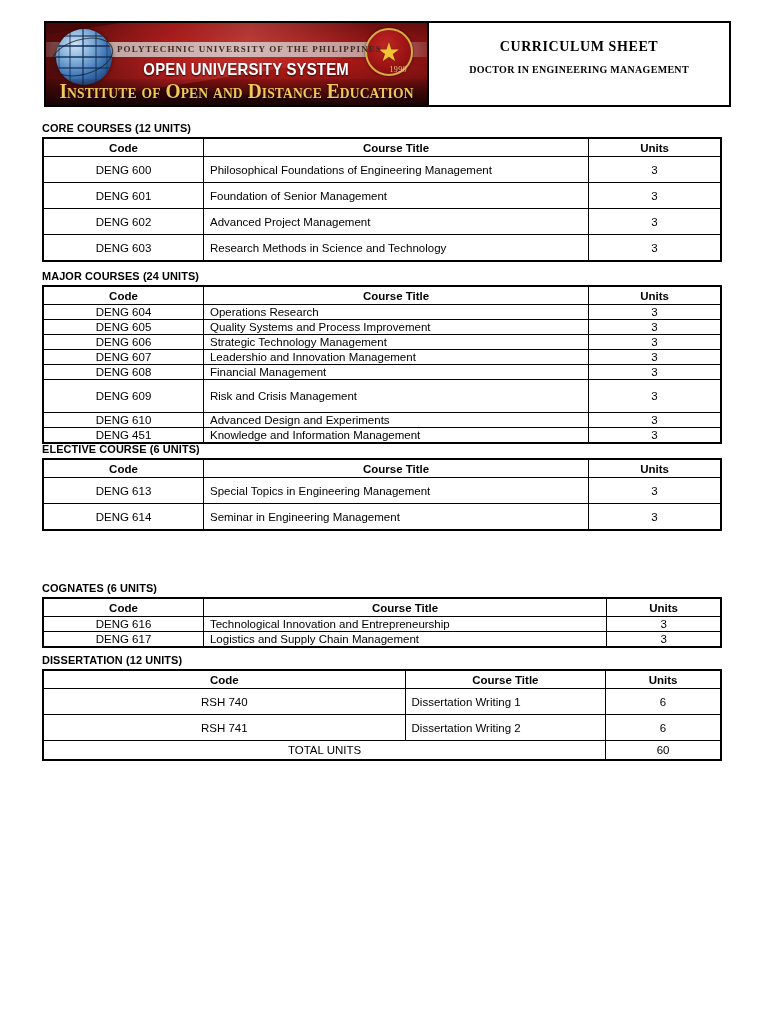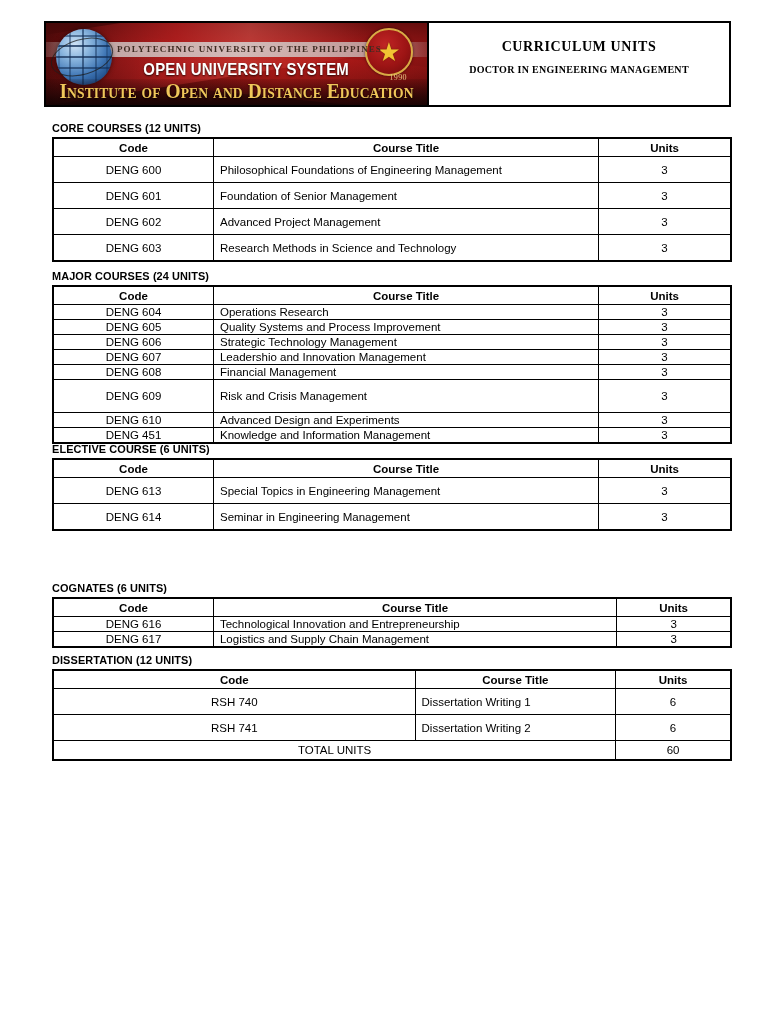--- a/index.html
+++ b/index.html
@@ -118,21 +118,21 @@
   }
   .seal-star {
     color: #f2c433;
     font-size: 26px;
     line-height: 1;
     text-shadow: 0 0 2px rgba(90,40,0,.8);
   }
   .seal-year {
     position: absolute;
     right: 20px;
-    top: 50px;
+    top: 42px;
     color: #e4c682;
     font-size: 8px;
     letter-spacing: .4px;
     font-family: "Liberation Serif", serif;
   }
   .pup-line {
     position: absolute;
     left: 0; top: 19px;
     width: 100%;
     text-align: center;
@@ -203,21 +203,21 @@
     font-size: 10px;
     letter-spacing: .3px;
     text-align: center;
     margin-top: 6px;
     line-height: 17px;
   }
 
   
   .section {
     position: absolute;
-    left: 52px;
+    left: 42px;
     width: 680px;
   }
   .section-head {
     font-size: 11.5px;
     font-weight: bold;
     letter-spacing: .1px;
     margin-bottom: 3px;
     transform: scaleX(.95);
     transform-origin: left center;
     white-space: nowrap;
@@ -279,21 +279,21 @@
     </div>
     <div class="seal-year">1990</div>
 
     <div class="pup-line">POLYTECHNIC UNIVERSITY OF THE PHILIPPINES</div>
     <div class="ous-line">OPEN UNIVERSITY SYSTEM</div>
     <div class="iode-band"></div>
     <div class="iode-line">Institute of Open and Distance Education</div>
   </div>
 
   <div class="title-box">
-    <div class="title-line1">CURRICULUM UNITS</div>
+    <div class="title-line1">CURRICULUM SHEET</div>
     <div class="title-line2">DOCTOR IN ENGINEERING MANAGEMENT</div>
   </div>
 </div>
 
 <div class="section" style="top:122px;">
   <div class="section-head">CORE COURSES (12 UNITS)</div>
   <table class="ct loose">
     <colgroup>
         <col style="width:160px">
         <col style="width:384px">

